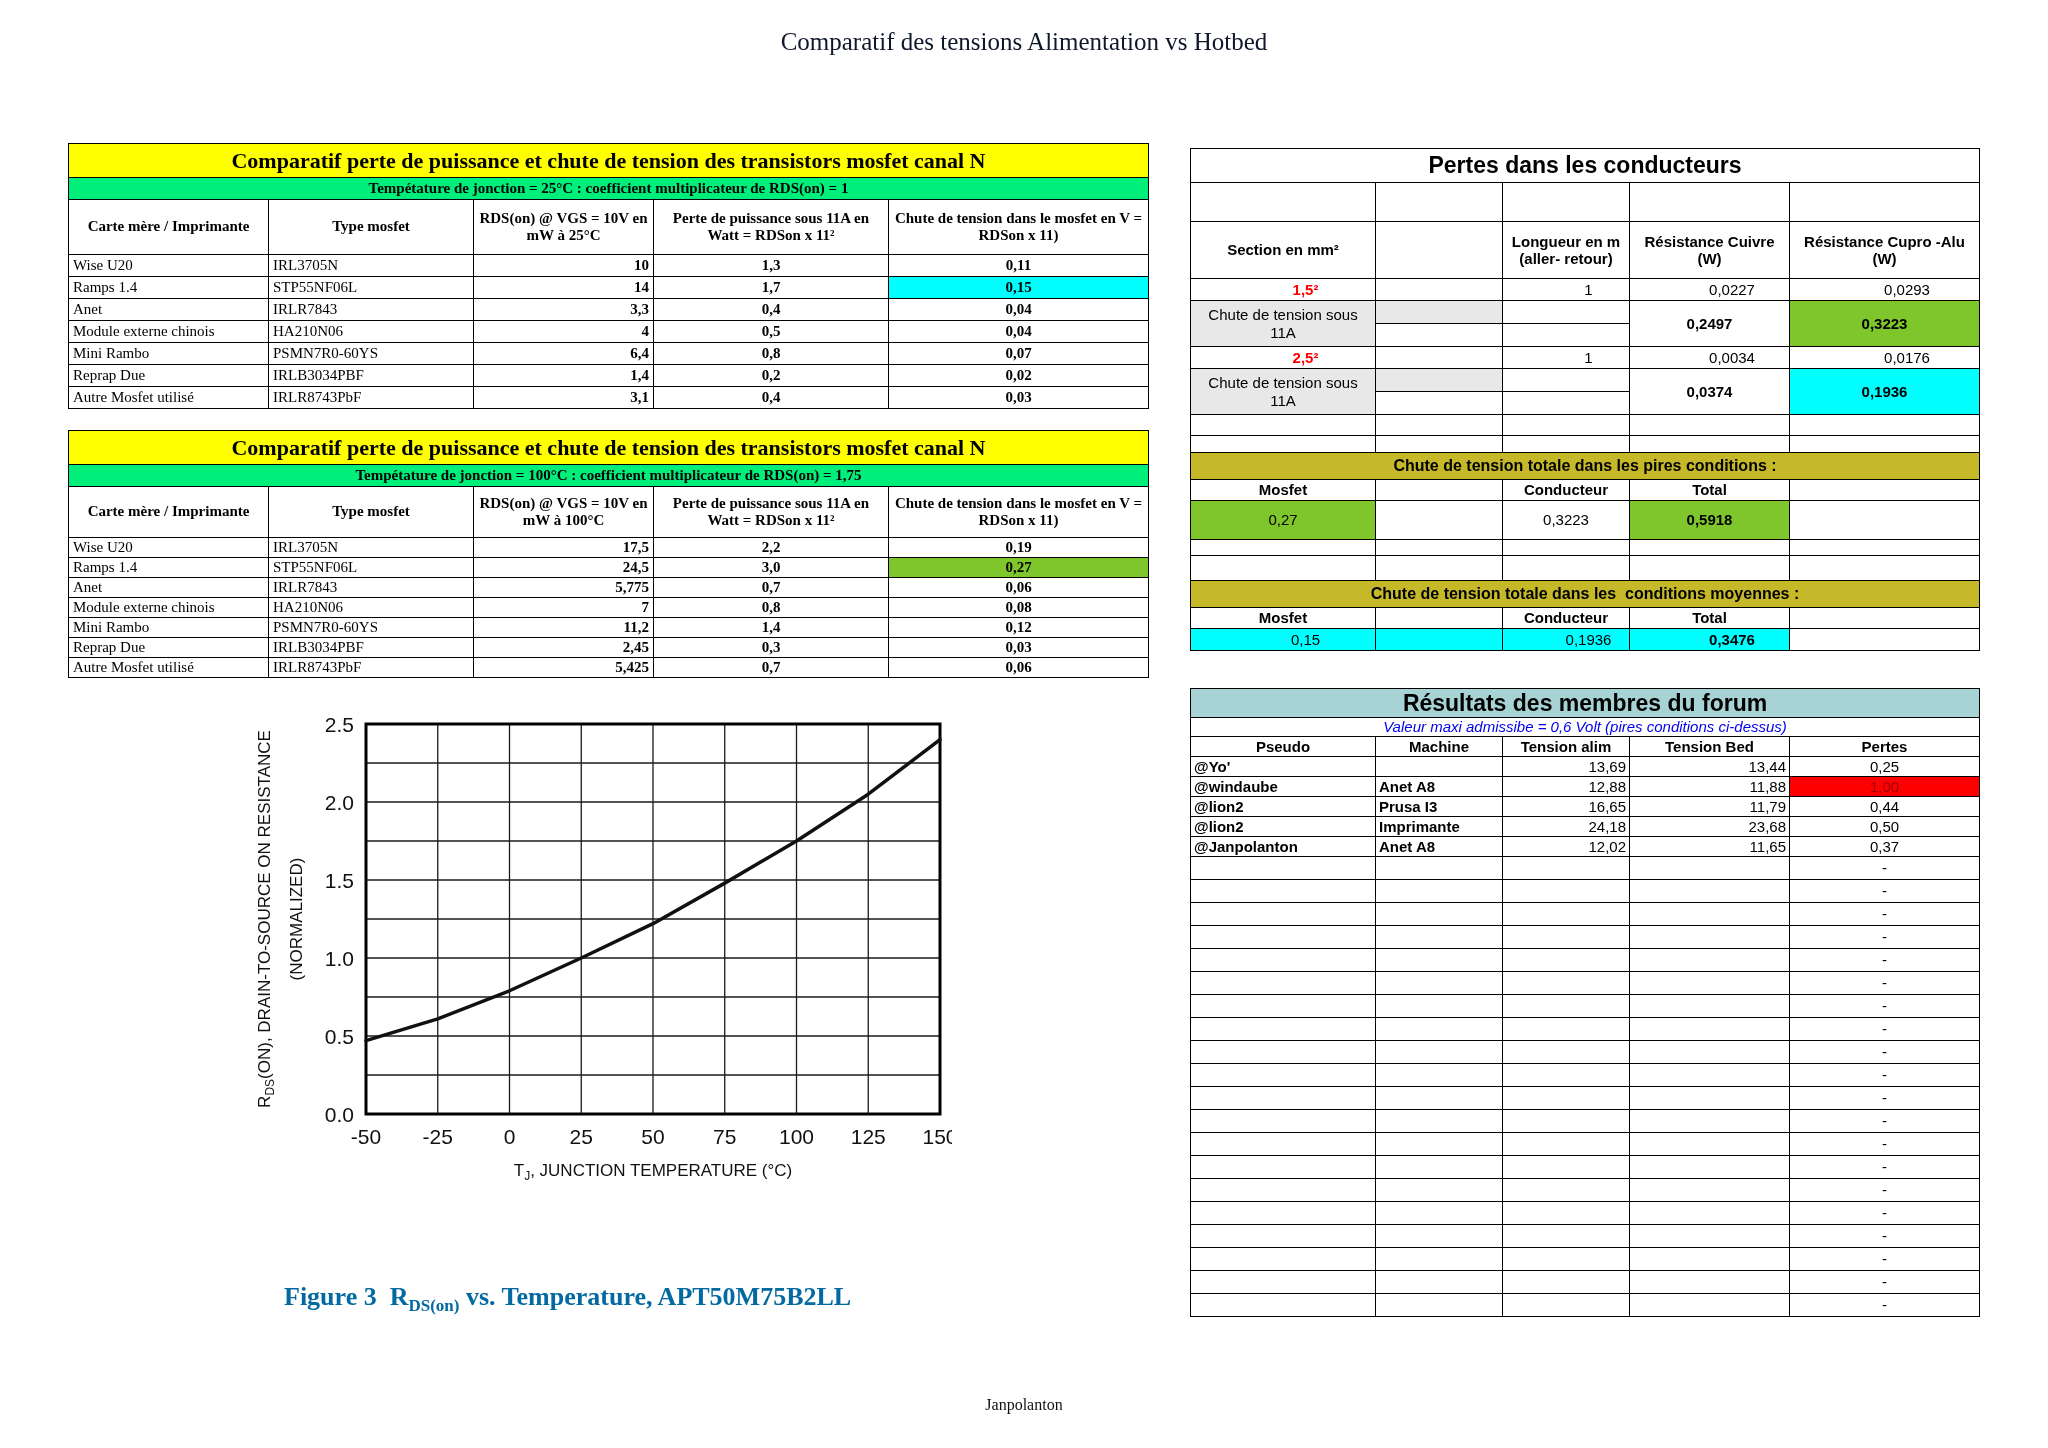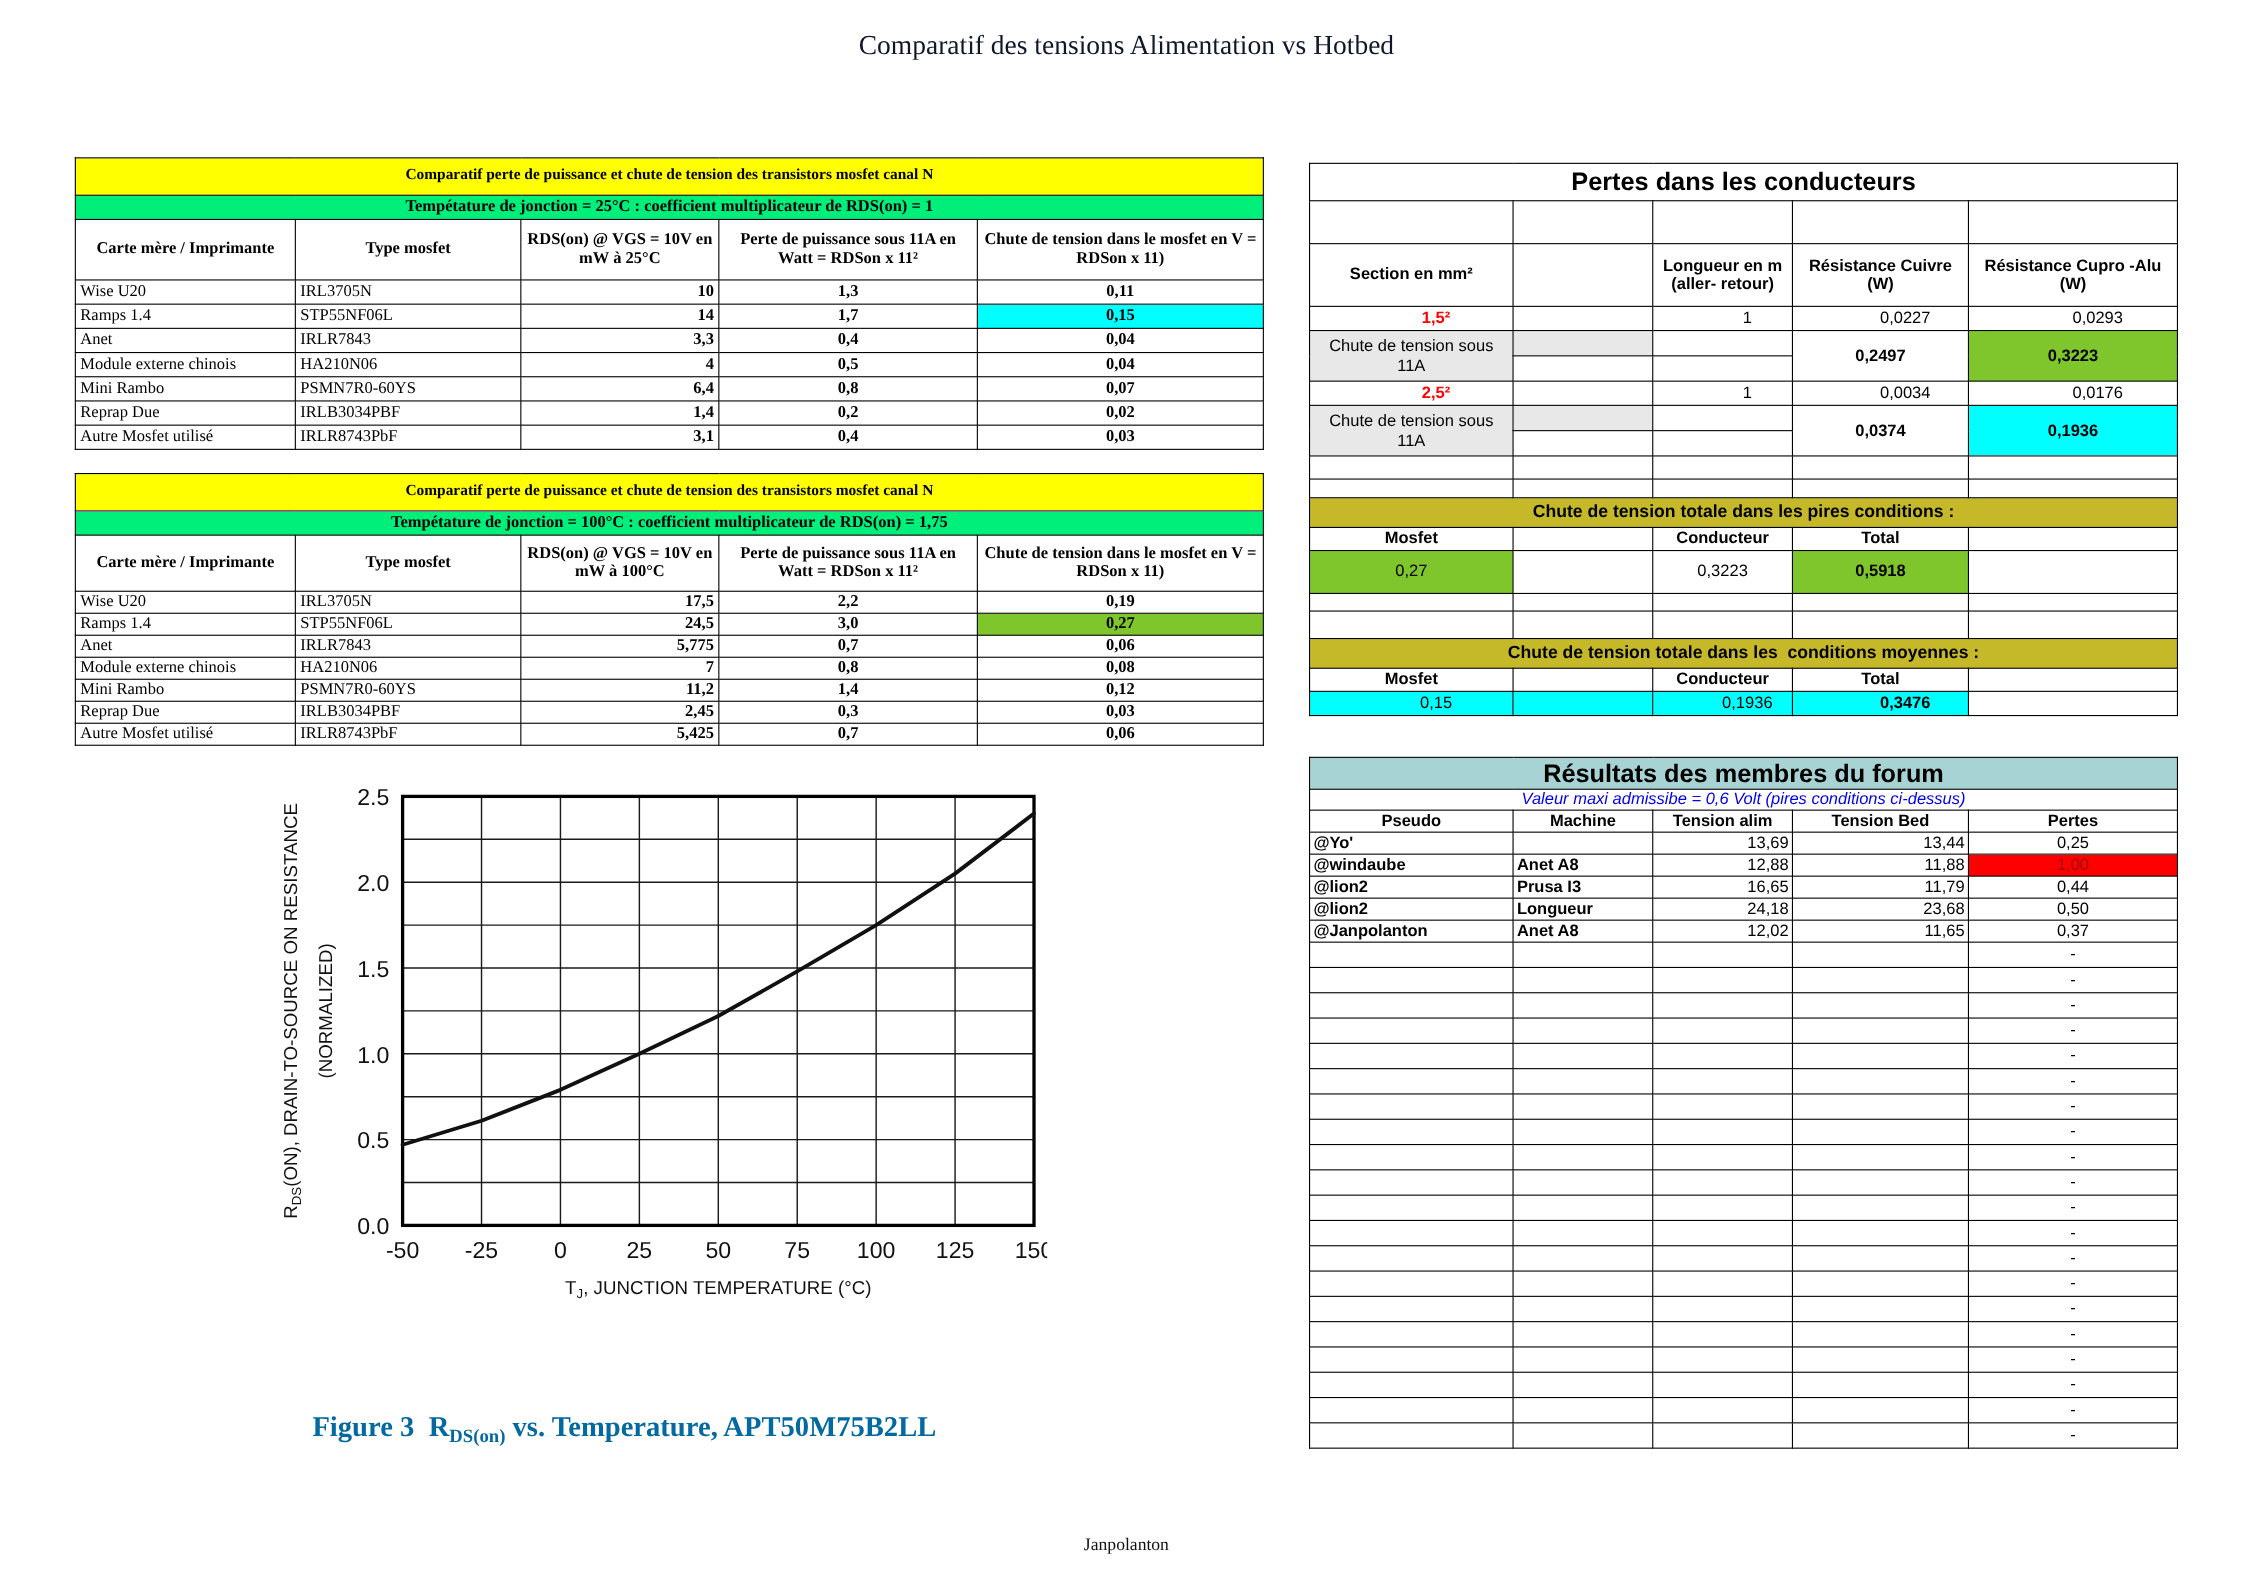--- a/index.html
+++ b/index.html
@@ -10,21 +10,21 @@
       font-family:"Liberation Serif",serif;font-size:25px;color:#0f172a;white-space:pre;}
   .page-footer{top:1396px;left:50%;transform:translateX(-50%);
       font-family:"Liberation Serif",serif;font-size:16px;color:#111;}
 
   table{border-collapse:collapse;table-layout:fixed;}
   td{border:1px solid #000;padding:0 4px;overflow:hidden;vertical-align:middle;
      white-space:pre-wrap;line-height:1.15;}
 
   
   .mtable{width:1080px;font-family:"Liberation Serif",serif;font-size:15px;color:#000;}
-  .mtable .m-title td{background:#ffff00;font-weight:bold;font-size:14px;text-align:center;height:33px;}
+  .mtable .m-title td{background:#ffff00;font-weight:bold;font-size:22px;text-align:center;height:33px;}
   .mtable .m-sub td{background:#00ef7b;font-weight:bold;font-size:15px;text-align:center;height:21px;}
   .mtable .m-head td{font-weight:bold;text-align:center;height:54px;}
   .mtable .m-data td{height:21px;}
   .mtable.compact .m-head td{height:50px;}
   .mtable.compact .m-data td{height:19px;}
   .rnum{text-align:right;font-weight:bold;}
   .cnum{text-align:center;font-weight:bold;}
 
   
   .rtable{width:789px;font-size:15px;color:#000;}
@@ -384,21 +384,21 @@
       </tr>
   <tr class="res-row">
         <td class="lft">@lion2</td>
         <td class="lft">Prusa I3</td>
         <td class="rgt">16,65</td>
         <td class="rgt">11,79</td>
         <td class="ctr">0,44</td>
       </tr>
   <tr class="res-row">
         <td class="lft">@lion2</td>
-        <td class="lft">Longueur</td>
+        <td class="lft">Imprimante</td>
         <td class="rgt">24,18</td>
         <td class="rgt">23,68</td>
         <td class="ctr">0,50</td>
       </tr>
   <tr class="res-row">
         <td class="lft">@Janpolanton</td>
         <td class="lft">Anet A8</td>
         <td class="rgt">12,02</td>
         <td class="rgt">11,65</td>
         <td class="ctr">0,37</td>

